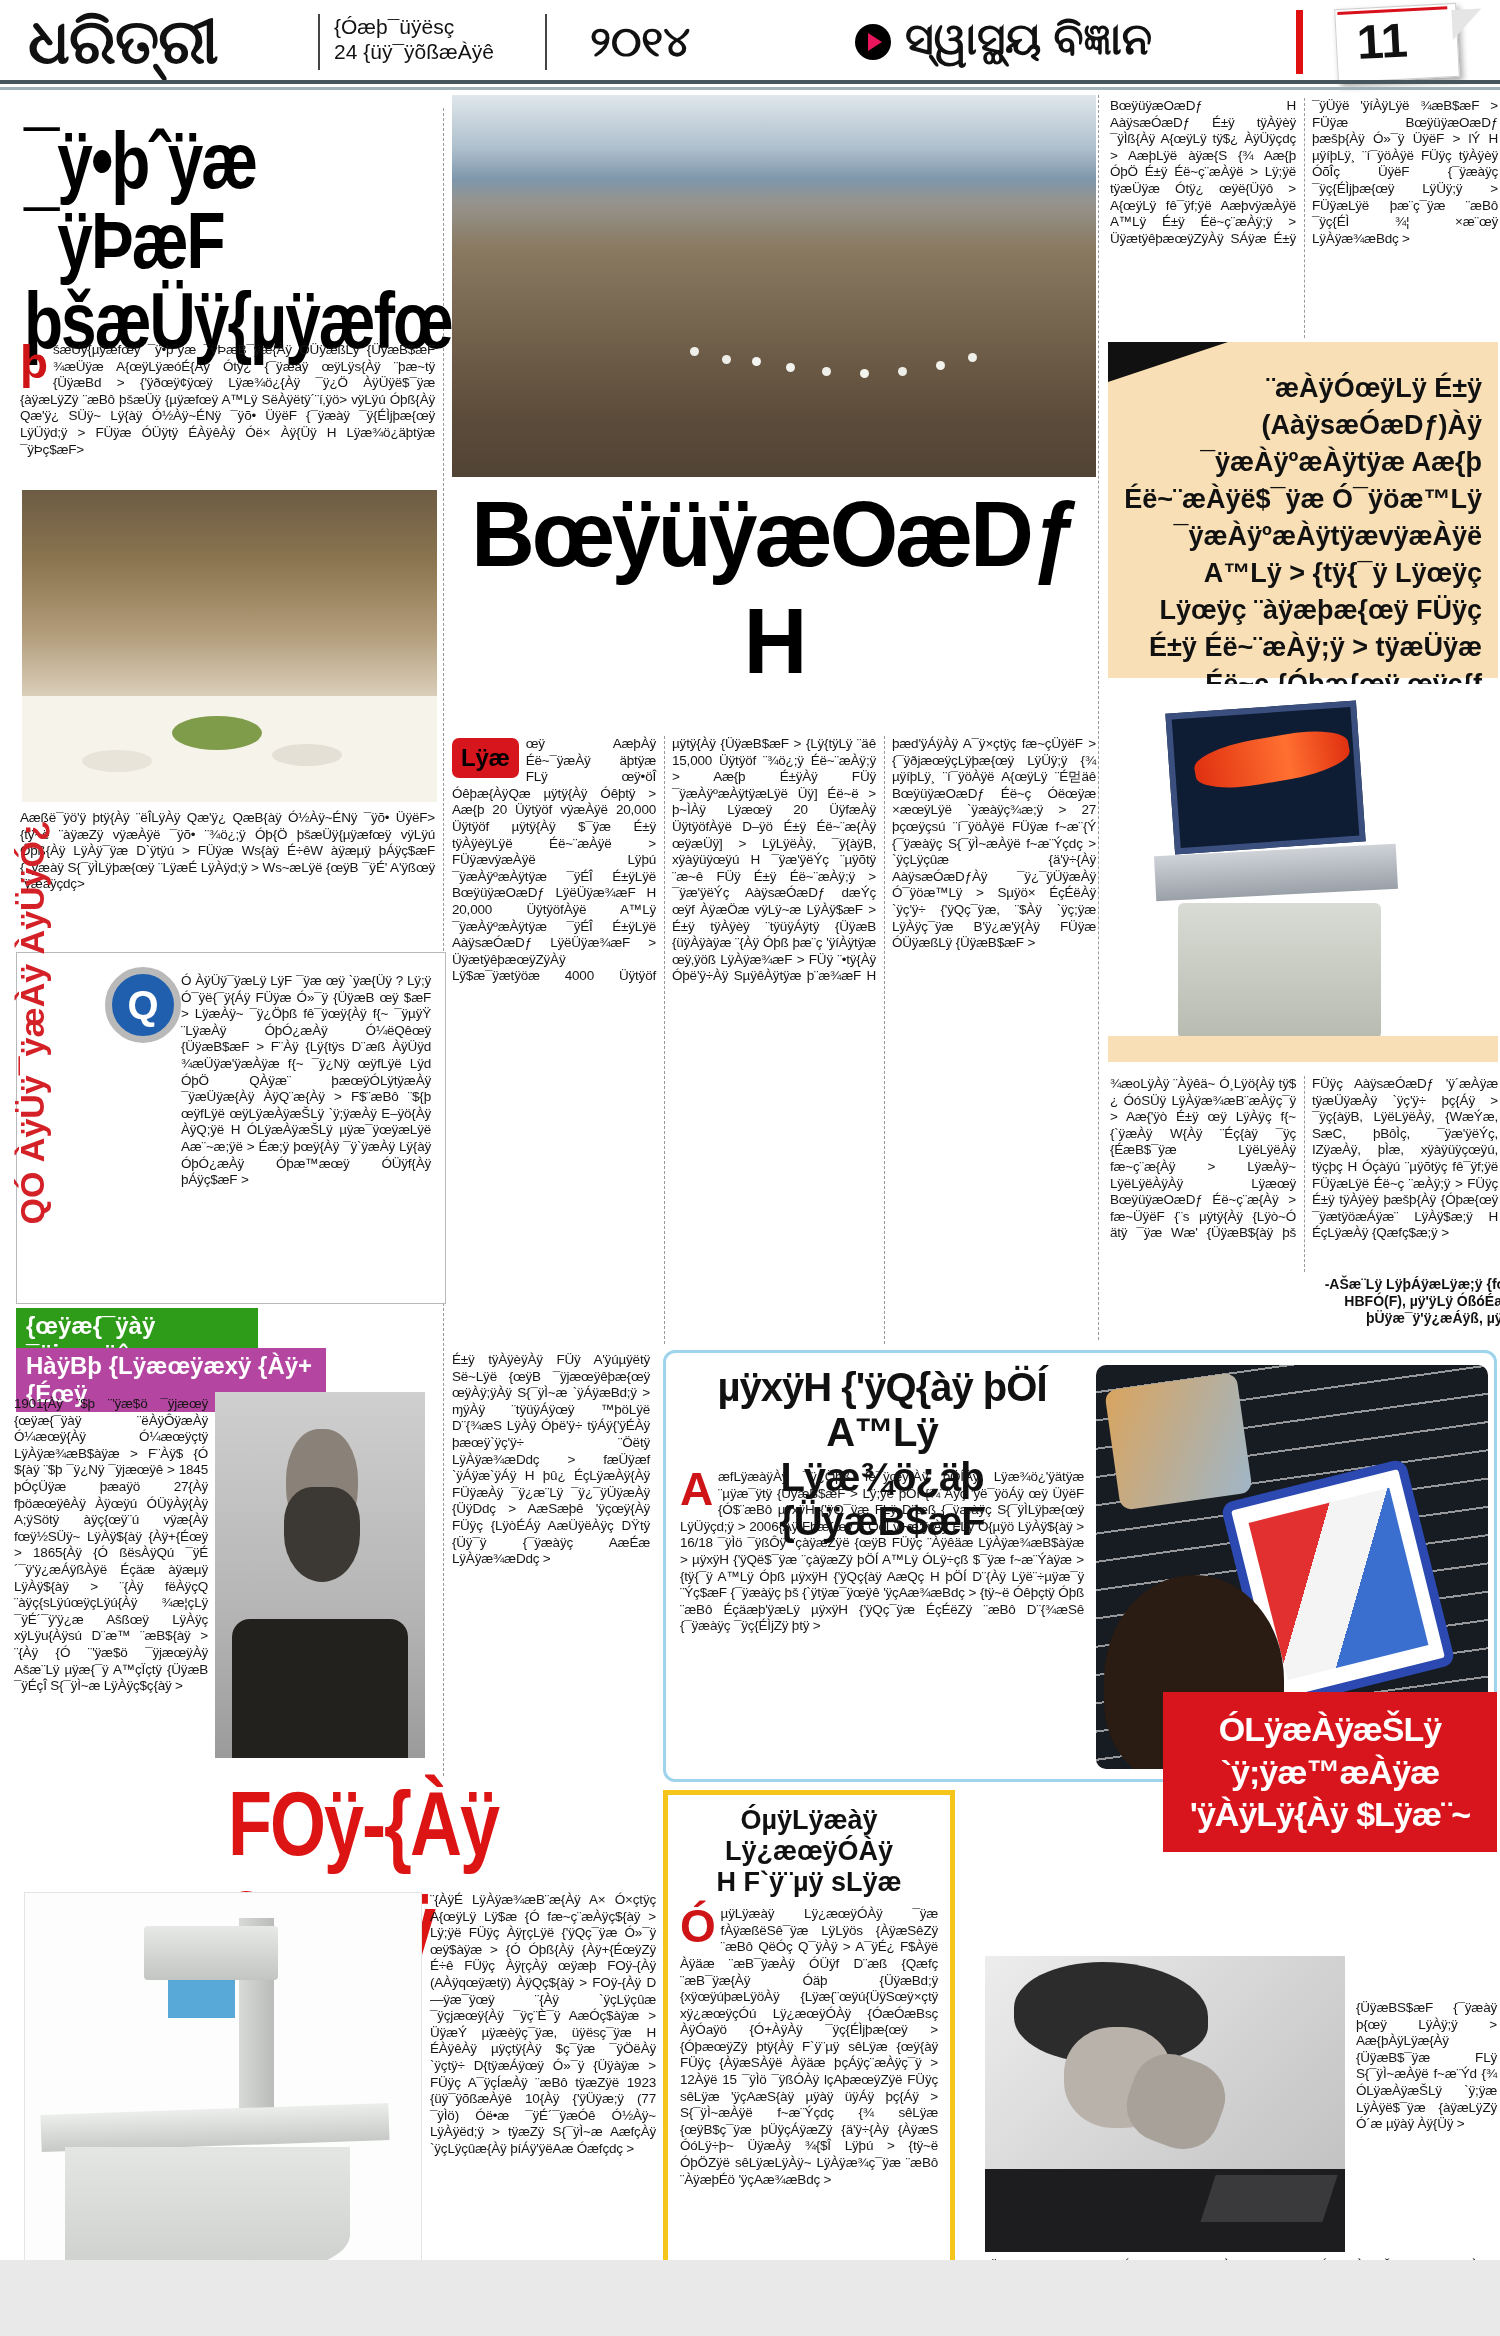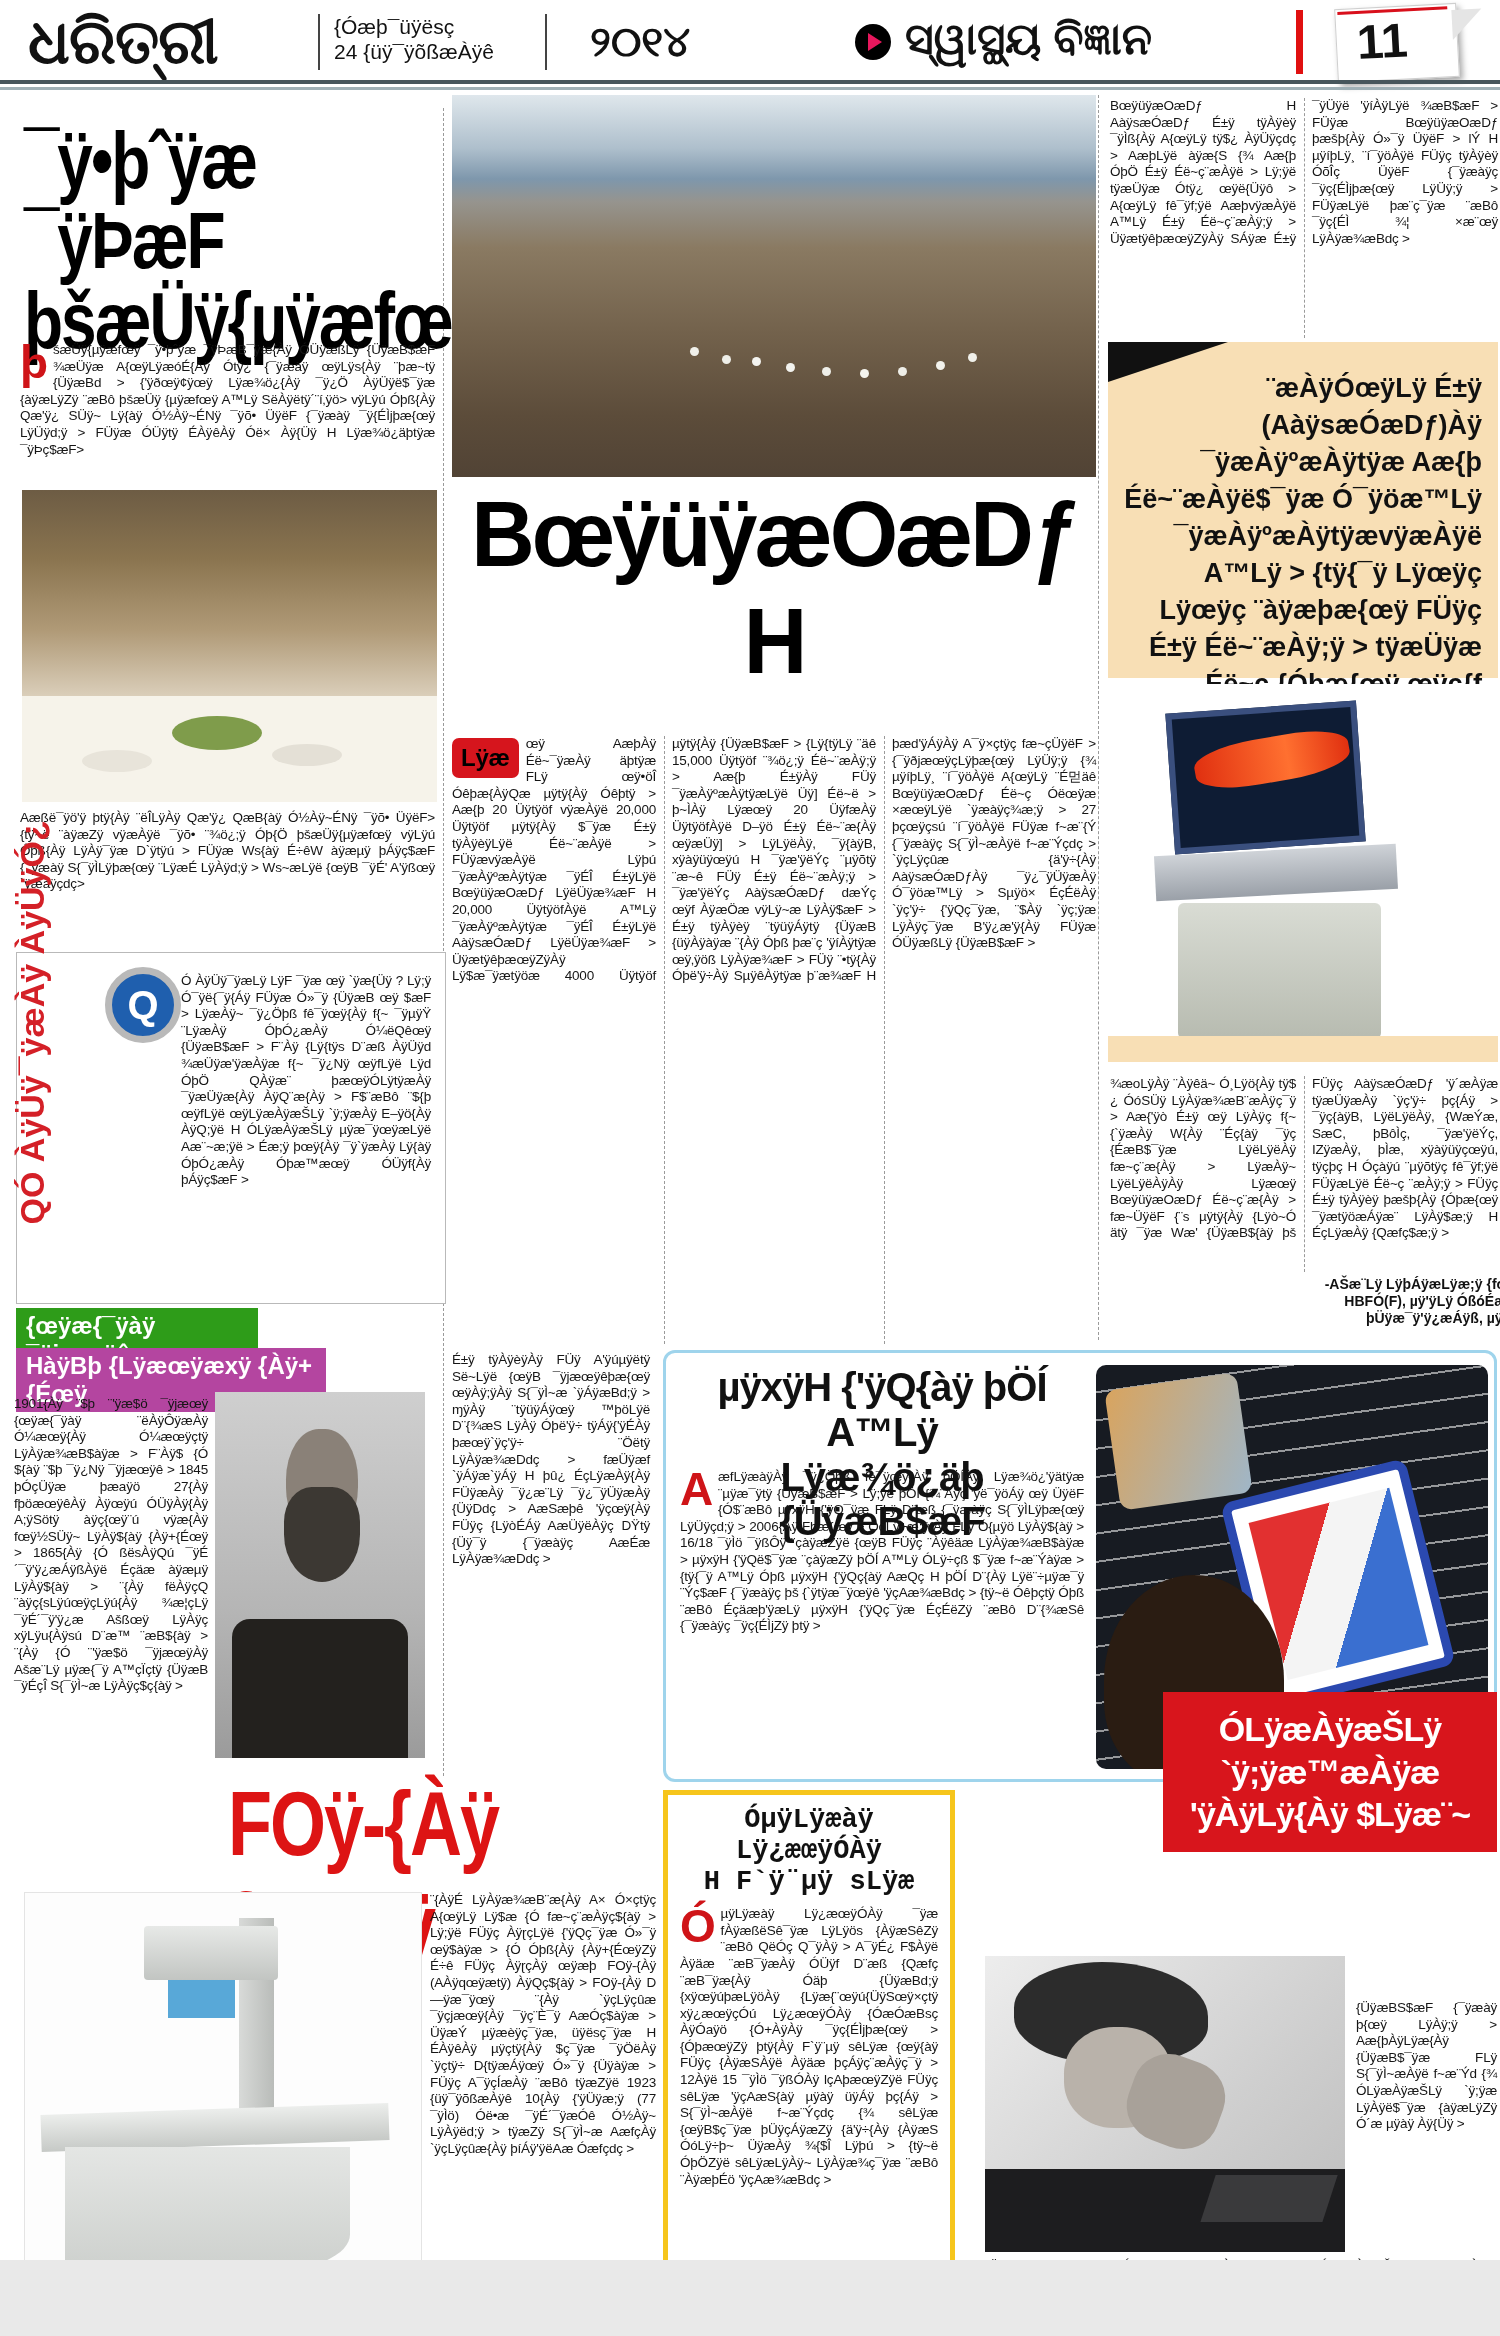--- a/index.html
+++ b/index.html
@@ -188,21 +188,21 @@
       <div class="lines"></div>
       <div class="pillow"></div>
       <div class="tab">
           <div class="tabscr"></div>
         </div>
       <div class="head"></div>
     </div>
   </div>
 
   <div class="abs ybox" style="left:663px;top:1790px;width:292px;height:516px;box-sizing:border-box;">
-    <div class="ybox-h" style="margin-top:10px;font-family:Liberation Mono, monospace;">
+    <div class="ybox-h" style="margin-top:10px;">
       <div>ÓµÿLÿæàÿ Lÿ¿æœÿÓÀÿ</div>
       <div>H F`ÿ¨µÿ sLÿæ</div>
     </div>
     <div class="bt" style="margin:8px 12px 0 12px;">
       <span class="dc">Ó</span><span>µÿLÿæàÿ Lÿ¿æœÿÓÀÿ ¯ÿæ fÀÿæßëSê¯ÿæ LÿLÿös {ÀÿæSêZÿ ¨æBô QëÓç Q¯ÿÀÿ &gt; A¯ÿÉ¿ F$Àÿë Àÿäæ ¨æB¯ÿæÀÿ ÓÜÿf D¨æß {Qæfç ¨æB¯ÿæ{Àÿ Óäþ {ÜÿæBd;ÿ {xÿœÿúþæLÿöÀÿ {Lÿæ{¨œÿú{ÜÿSœÿ×çtÿ xÿ¿æœÿçÓú Lÿ¿æœÿÓÀÿ {ÓæÓæBsç ÀÿÓaÿö {Ó+ÀÿÀÿ ¯ÿç{ÉÌjþæ{œÿ &gt; {ÓþæœÿZÿ þtÿ{Àÿ F`ÿ¨µÿ sêLÿæ {œÿ{àÿ FÜÿç {ÀÿæSÀÿë Àÿäæ þçÁÿç¨æÀÿç¯ÿ &gt; 12Àÿë 15 ¯ÿÌö ¯ÿßÓÀÿ lçAþæœÿZÿë FÜÿç sêLÿæ 'ÿçAæS{àÿ µÿàÿ üÿÁÿ þç{Áÿ &gt; S{¯ÿÌ~æÀÿë f~æ¨Ýçdç {¾ sêLÿæ {œÿB$ç¯ÿæ þÜÿçÁÿæZÿ {ä'ÿ÷{Àÿ {ÀÿæS ÓóLÿ÷þ~ ÜÿæÀÿ ¾{$Î Lÿþú &gt; {tÿ~ë ÓþÖZÿë sêLÿæLÿÀÿ~ LÿÀÿæ¾ç¯ÿæ ¨æBô ¨ÀÿæþÉö 'ÿçAæ¾æBdç &gt;</span>
     </div>
   </div>
 
   <div class="abs cols2 bt" style="left:1110px;top:98px;width:388px;height:240px;">BœÿüÿæOæDƒ H AàÿsæÓæDƒ É±ÿ tÿÀÿèÿ ¯ÿÌß{Àÿ A{œÿLÿ tÿ$¿ ÀÿÜÿçdç &gt; AæþLÿë àÿæ{S {¾ Aæ{þ ÓþÖ É±ÿ Éë~ç¨æÀÿë &gt; Lÿ;ÿë tÿæÜÿæ Ótÿ¿ œÿë{Üÿô &gt; A{œÿLÿ fê¯ÿf;ÿë AæþvÿæÀÿë A™Lÿ É±ÿ Éë~ç¨æÀÿ;ÿ &gt; ÜÿætÿêþæœÿZÿÀÿ SÁÿæ É±ÿ ¯ÿÜÿë 'ÿíÀÿLÿë ¾æB$æF &gt; FÜÿæ BœÿüÿæOæDƒ þæšþ{Àÿ Ó»¯ÿ ÜÿëF &gt; lÝ H µÿíþLÿ¸ ¨í¯ÿöÀÿë FÜÿç tÿÀÿèÿ ÓõÎç ÜÿëF {¯ÿæàÿç ¯ÿç{ÉÌjþæ{œÿ LÿÜÿ;ÿ &gt; FÜÿæLÿë þæ¨ç¯ÿæ ¨æBô ¯ÿç{ÉÌ ¾¦ ×æ¨œÿ LÿÀÿæ¾æBdç &gt;</div>
 

